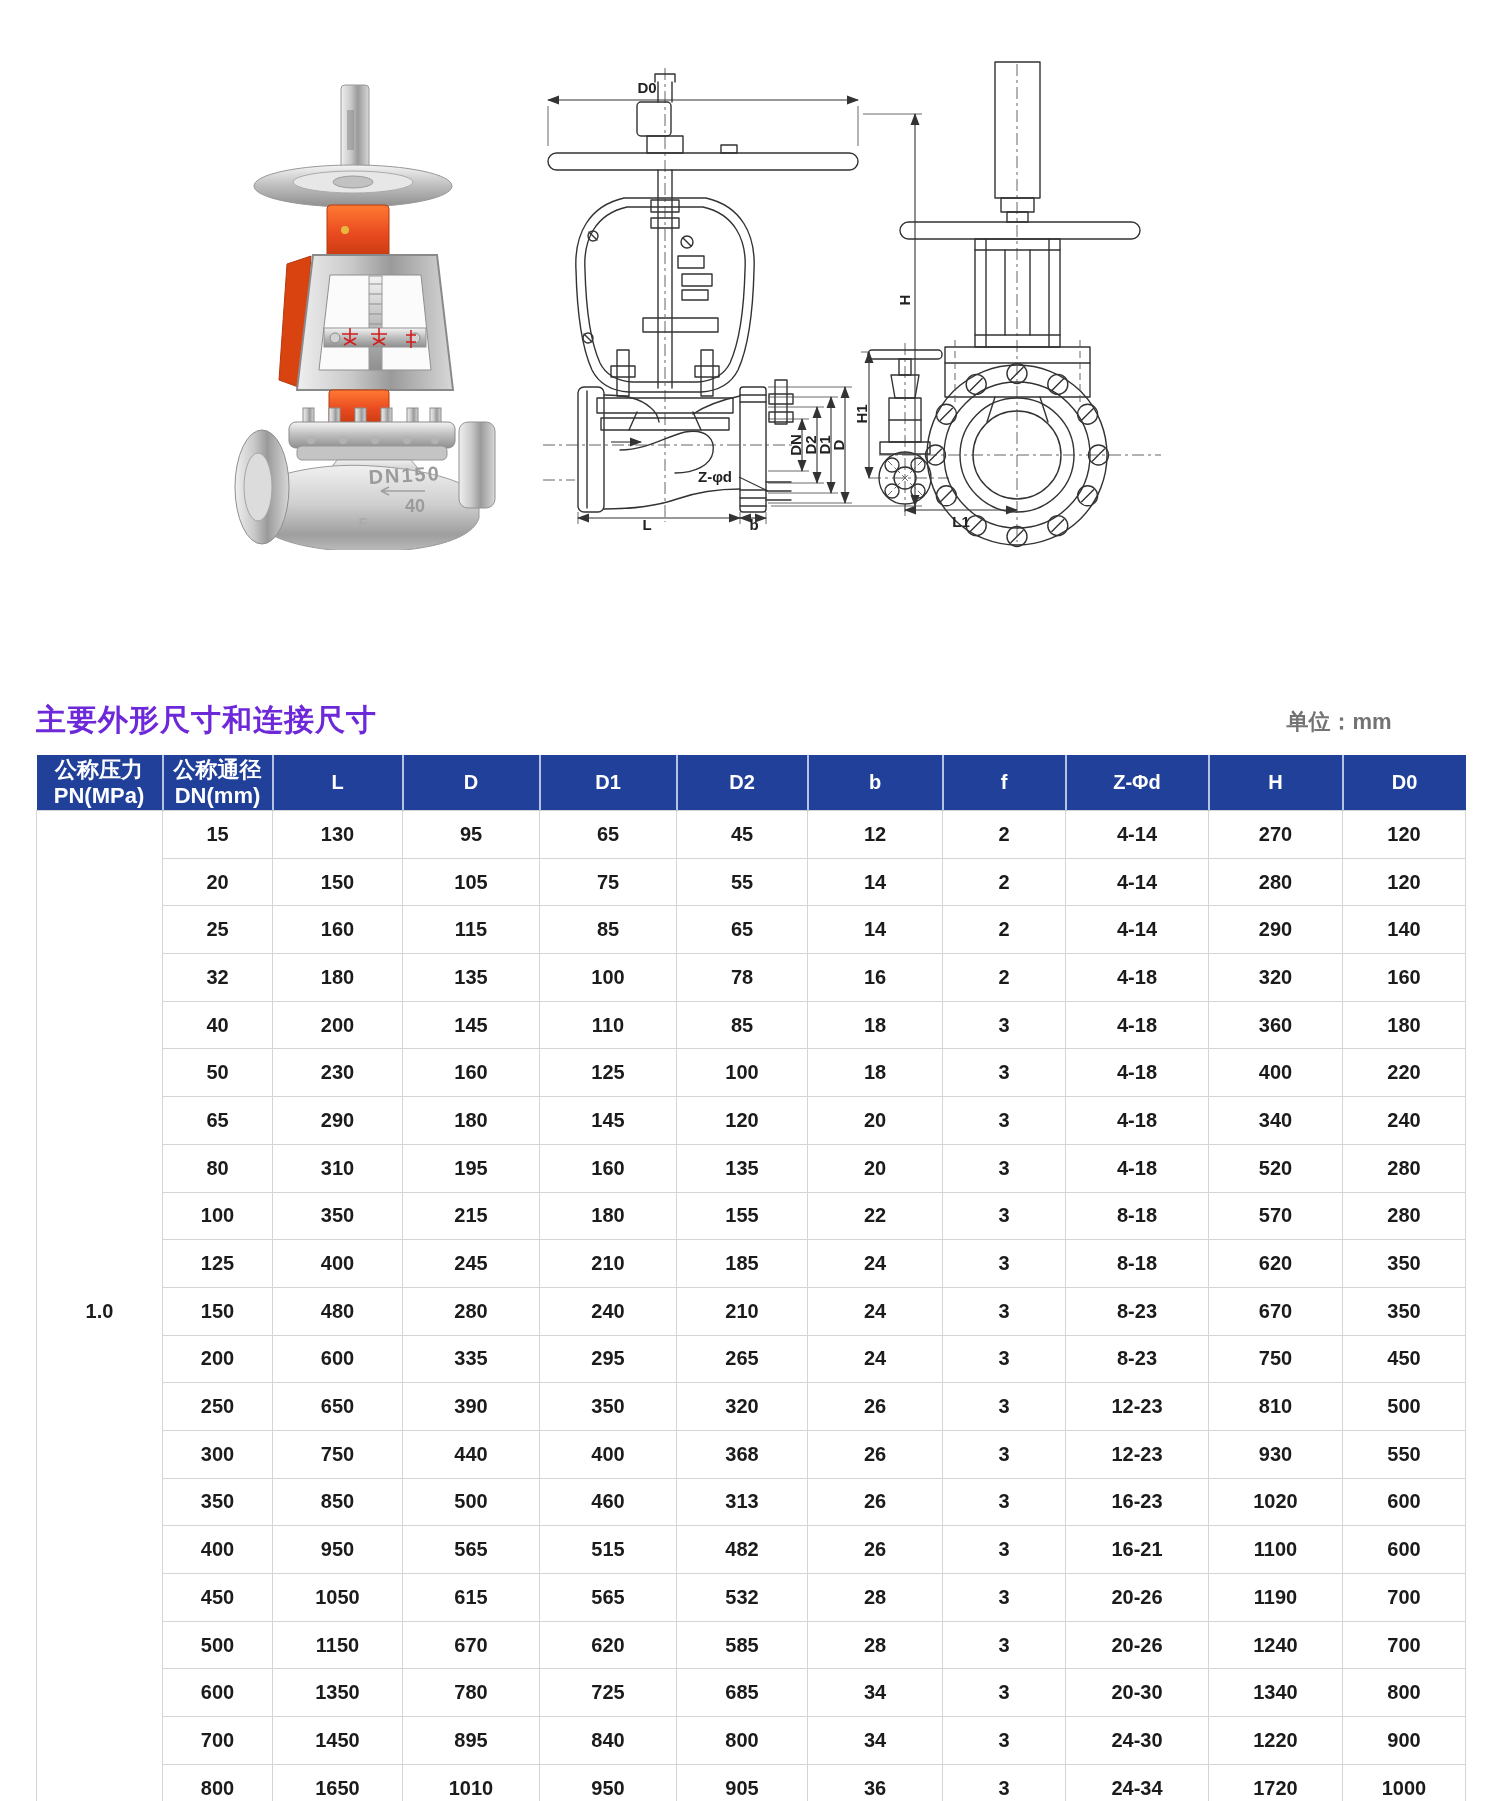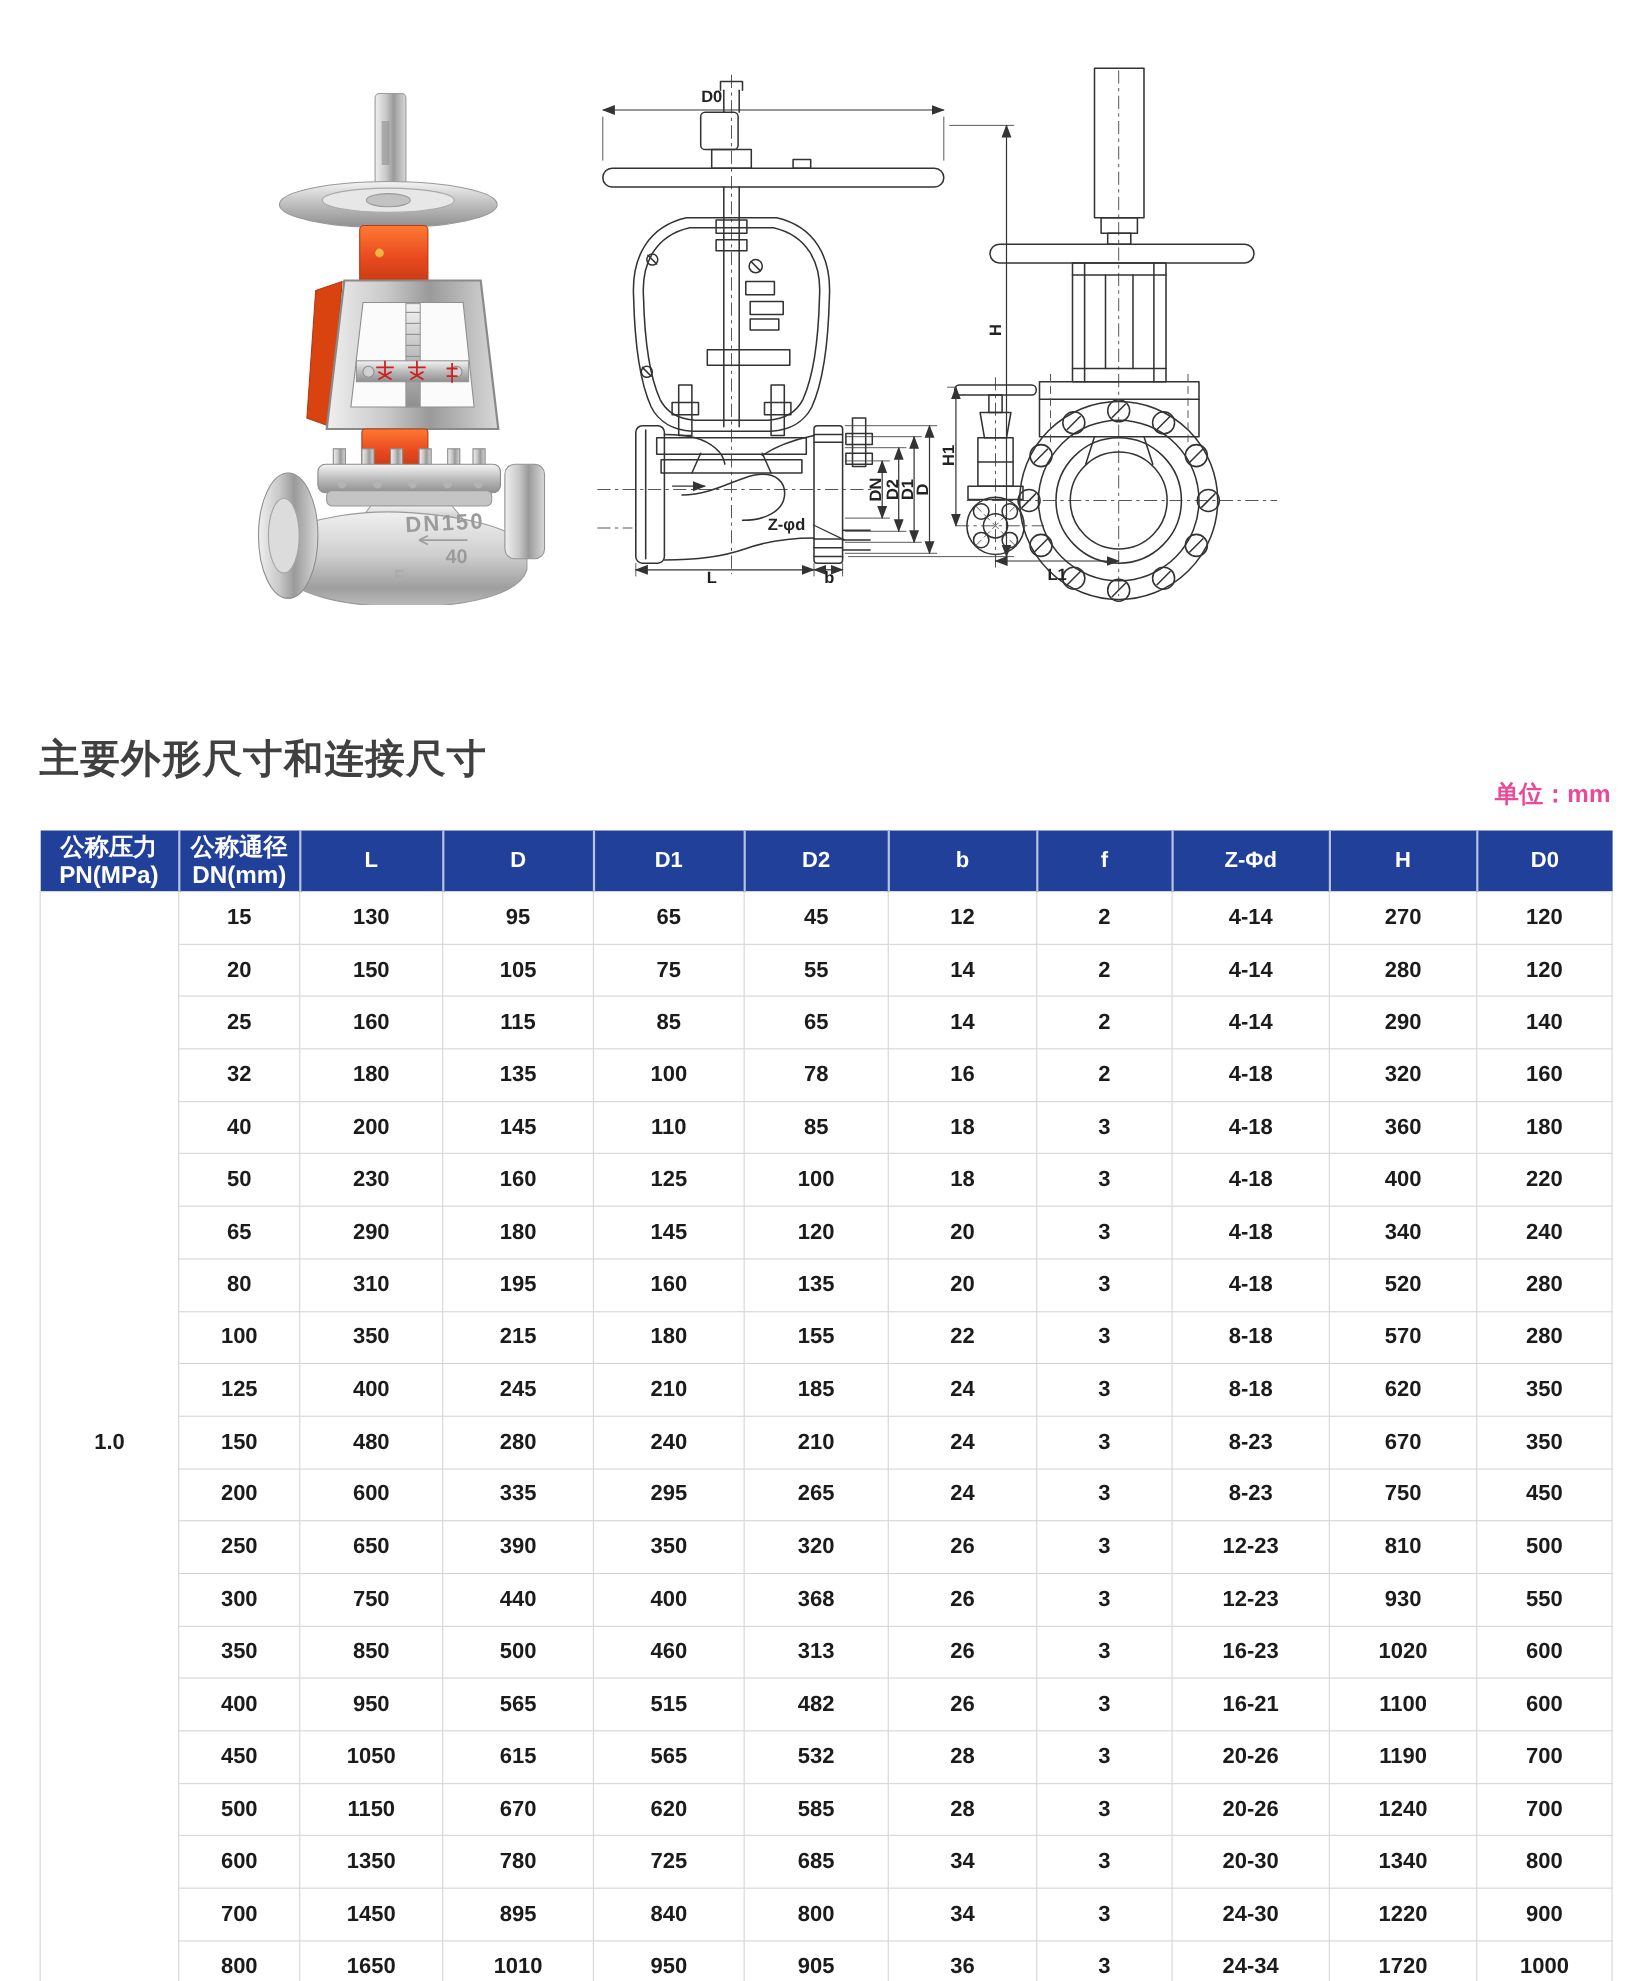--- a/index.html
+++ b/index.html
@@ -1,20 +1,20 @@
 <!DOCTYPE html>
 <html><head>
 <meta charset="utf-8">
 <style>
   html,body{margin:0;padding:0;background:#fff;}
   #page{position:relative;width:1500px;height:1801px;background:#ffffff;overflow:hidden;
         font-family:"Liberation Sans","DejaVu Sans",sans-serif;}
   .abs{position:absolute;}
-  #section-title{left:36px;top:666px;font-size:36px;font-weight:700;color:#404040;letter-spacing:1px;}
-  #unit-label{left:1214px;top:707px;width:250px;text-align:right;font-size:22px;font-weight:700;color:#ec4899;}
+  #section-title{left:36px;top:700px;font-size:30px;font-weight:700;color:#6d28d9;letter-spacing:1px;}
+  #unit-label{left:1214px;top:707px;width:250px;text-align:center;font-size:22px;font-weight:700;color:#737373;}
   
   table.dim-table{position:absolute;left:36px;top:755px;width:1429px;border-collapse:collapse;
         table-layout:fixed;}
   table.dim-table thead th{background:#21409a;color:#ffffff;height:55px;padding:0;
         font-size:20px;font-weight:700;text-align:center;vertical-align:middle;}
   table.dim-table thead th + th{border-left:2px solid #b4c3e3;}
   table.dim-table thead th .l2{display:block;font-size:22px;line-height:1.18;font-weight:700;}
   table.dim-table tbody td{border:1px solid #d5d5d5;background:#fff;height:46.7px;padding:0;
         text-align:center;vertical-align:middle;font-size:20px;font-weight:600;color:#1b1b1b;}
   

